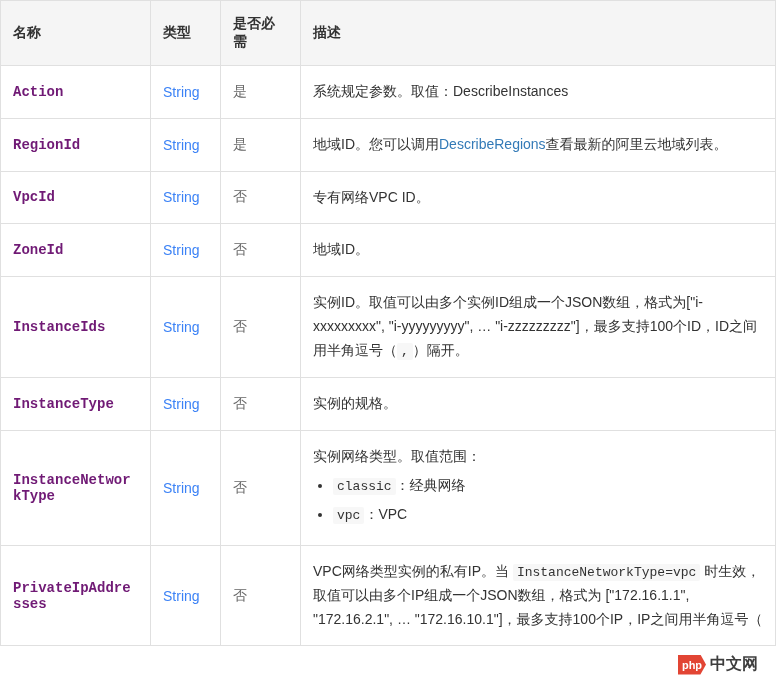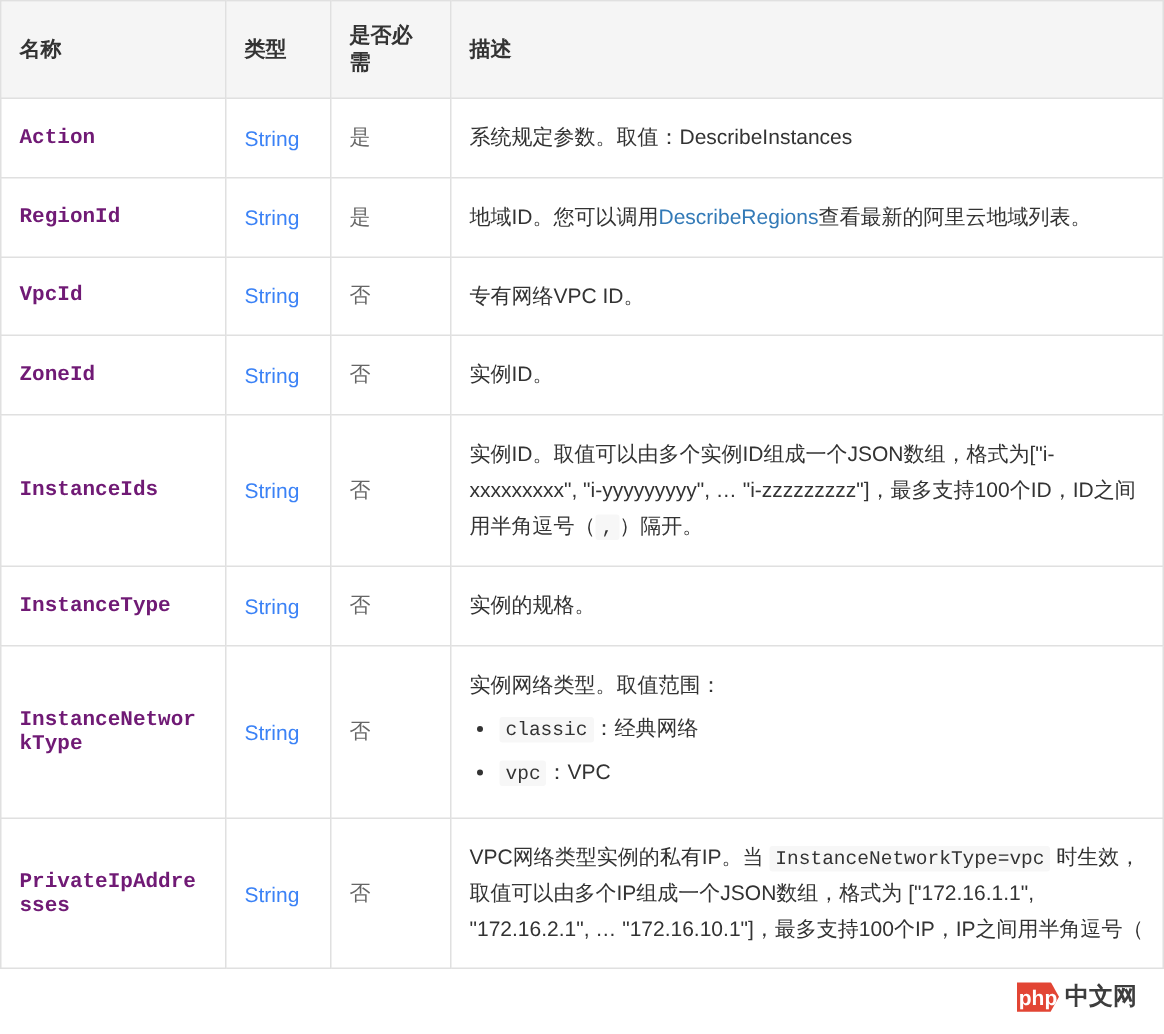--- a/index.html
+++ b/index.html
@@ -64,21 +64,21 @@
       color: #333;
     }
     .wm-logo {
       width: 28px; height: 20px;
       background: #e13b2a;
       clip-path: polygon(0 0, 80% 0, 100% 50%, 80% 100%, 0 100%);
       color: #fff;
       display: inline-flex;
       align-items: center;
       justify-content: center;
-      font-size: 14px;
+      font-size: 11px;
       font-weight: 700;
     }
   </style>
 </head>
 <body>
 
 <table>
   <colgroup>
     <col class="col-name">
       <col class="col-type">
@@ -109,21 +109,21 @@
       <tr>
         <td class="param-name">VpcId</td>
         <td class="type-cell">String</td>
         <td class="req-cell">否</td>
         <td class="desc-cell"><span>专有网络VPC ID。</span></td>
       </tr>
       <tr>
         <td class="param-name">ZoneId</td>
         <td class="type-cell">String</td>
         <td class="req-cell">否</td>
-        <td class="desc-cell"><span>实例ID。</span></td>
+        <td class="desc-cell"><span>地域ID。</span></td>
       </tr>
       <tr>
         <td class="param-name">InstanceIds</td>
         <td class="type-cell">String</td>
         <td class="req-cell">否</td>
         <td class="desc-cell"><span>实例ID。取值可以由多个实例ID组成一个JSON数组，格式为["i-xxxxxxxxx", "i-yyyyyyyyy", … "i-zzzzzzzzz"]，最多支持100个ID，ID之间用半角逗号（</span><code class="inline">,</code><span>）隔开。</span></td>
       </tr>
       <tr>
         <td class="param-name">InstanceType</td>
         <td class="type-cell">String</td>

